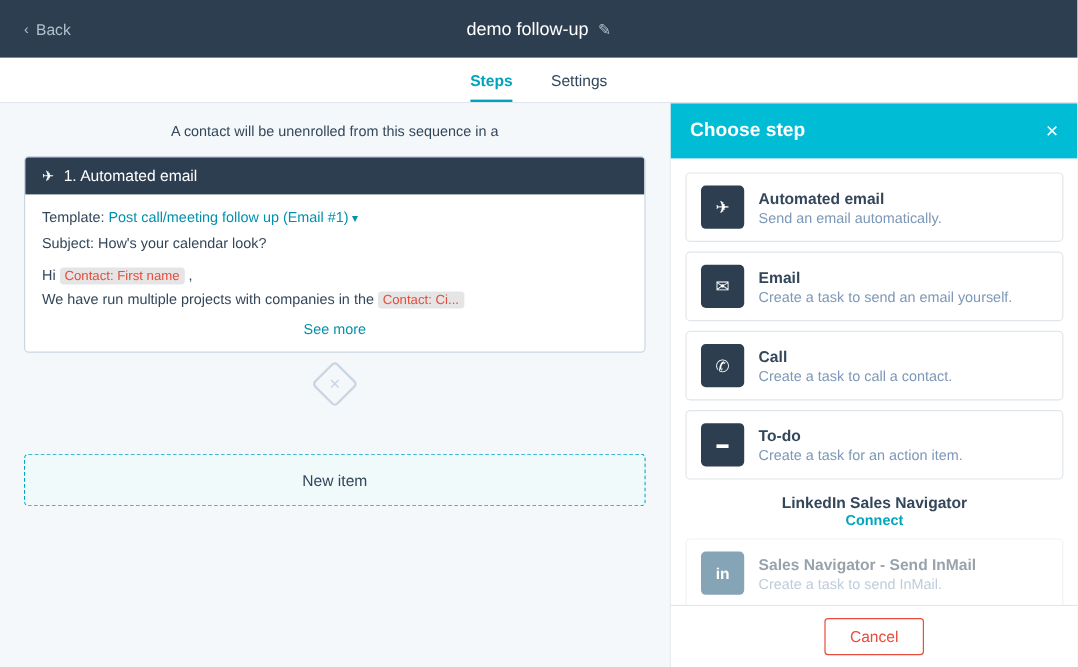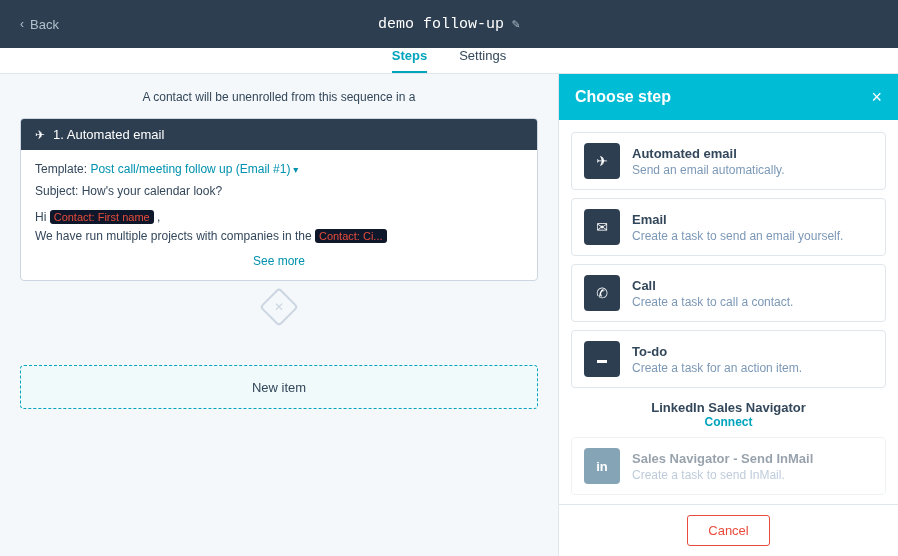--- a/index.html
+++ b/index.html
@@ -37,36 +37,35 @@
     .nav-title {
       position: absolute;
       left: 50%;
       transform: translateX(-50%);
       color: #fff;
       font-size: 15px;
       font-weight: 500;
       display: flex;
       align-items: center;
       gap: 8px;
-      font-family: Liberation Mono, monospace;
     }
     .nav-title .edit-icon {
       color: #b0c0cc;
       font-size: 13px;
       cursor: pointer;
     }
 
     
     .tabs-bar {
       background: #fff;
       border-bottom: 1px solid #e0e6eb;
       display: flex;
       justify-content: center;
       gap: 32px;
-      height: 26px;
+      height: 38px;
       align-items: flex-end;
       flex-shrink: 0;
     }
     .tab {
       font-size: 13px;
       padding-bottom: 8px;
       cursor: pointer;
       color: #33475b;
       border-bottom: 2px solid transparent;
     }
@@ -146,21 +145,21 @@
       font-size: 12px;
       color: #33475b;
       margin-bottom: 10px;
     }
     .email-body-preview {
       font-size: 12px;
       color: #33475b;
       line-height: 1.6;
     }
     .contact-token {
-      background: #0f172a;
+      background: #e5e5e5;
       color: #e74c3c;
       border-radius: 3px;
       padding: 1px 4px;
       font-size: 11px;
     }
     .see-more {
       text-align: center;
       font-size: 12px;
       color: #0091ae;
       margin-top: 8px;

